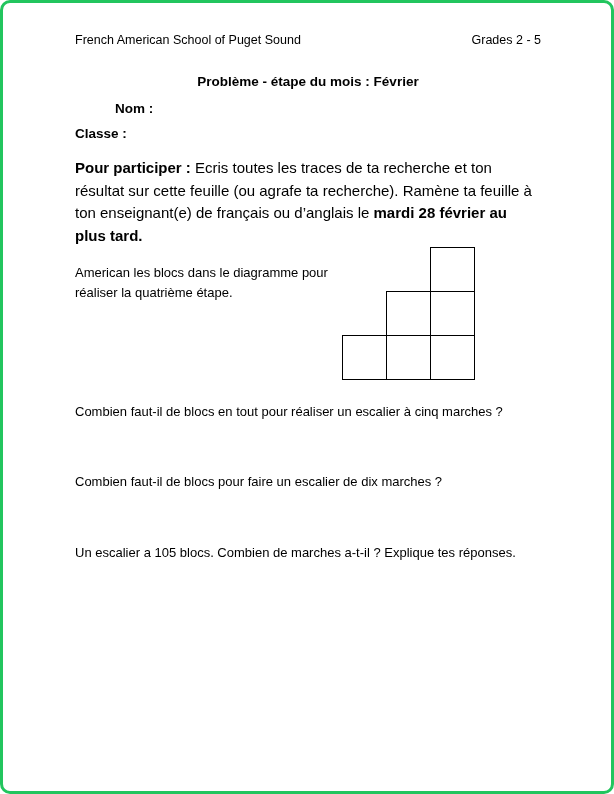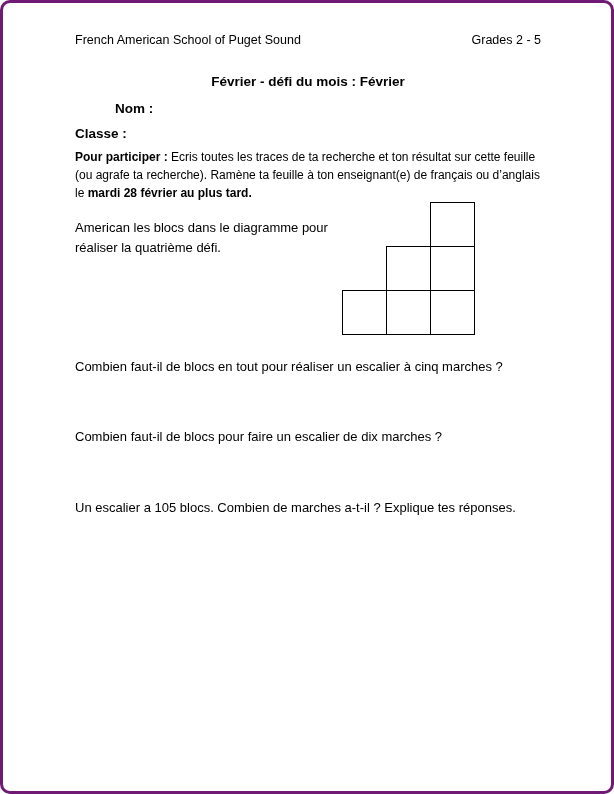--- a/index.html
+++ b/index.html
@@ -5,42 +5,42 @@
   * { margin: 0; padding: 0; box-sizing: border-box; }
   html, body { background: #ffffff; }
   body {
     width: 614px; height: 794px;
     font-family: "Liberation Sans", sans-serif;
     color: #000000;
   }
   .page {
     width: 614px; height: 794px;
     background: #ffffff;
-    border: 3px solid #701a75;
+    border: 3px solid #22c55e;
     border-radius: 10px;
     padding: 30px 70px 0 72px;
     overflow: hidden;
   }
   .header-row {
     display: flex;
     justify-content: space-between;
     font-size: 12.5px;
   }
   .title {
     text-align: center;
     font-weight: bold;
     font-size: 13.5px;
     margin-top: 27px;
   }
   .label { font-weight: bold; font-size: 13.5px; }
   .nom   { margin-top: 12px; margin-left: 40px; }
   .classe{ margin-top: 10px; }
   .instructions {
-    margin-top: 7px;
-    font-size: 12px;
+    margin-top: 16px;
+    font-size: 15px;
     line-height: 1.5;
   }
   .instructions .b { font-weight: bold; }
   .problem-heading {
     font-weight: bold;
     font-size: 13.5px;
     margin-top: 8px;
   }
   .problem-row { display: flex; margin-top: 0; }
   .prompt {
@@ -67,34 +67,34 @@
 </head>
 <body>
 
 <div class="page">
 
   <div class="header-row">
     <span>French American School of Puget Sound</span>
     <span>Grades 2 - 5</span>
   </div>
 
-  <div class="title">Février - défi du mois : Février</div>
+  <div class="title">Problème - étape du mois : Février</div>
 
   <div class="label nom">Nom :</div>
   <div class="label classe">Classe :</div>
 
   <div class="instructions">
     <span class="b">Pour participer :</span><span>  Ecris toutes les traces de ta recherche et ton résultat sur cette feuille (ou agrafe ta recherche). Ramène ta feuille à ton enseignant(e) de français ou d’anglais le </span><span class="b">mardi 28 février au plus tard.</span>
   </div>
 
 
   <div class="problem-row">
     <div class="prompt">
       <div>American les blocs dans le diagramme pour</div>
-      <div>réaliser la quatrième défi.</div>
+      <div>réaliser la quatrième étape.</div>
     </div>
     <div class="staircase">
         <div class="stair-row">
           <div class="stair-cell" style="width: 45px; height: 45px; border-color: rgb(0, 0, 0);"></div>
         </div>
         <div class="stair-row">
           <div class="stair-cell" style="width: 45px; height: 45px; border-color: rgb(0, 0, 0);"></div>
           <div class="stair-cell" style="width: 45px; height: 45px; border-color: rgb(0, 0, 0);"></div>
         </div>
         <div class="stair-row">

